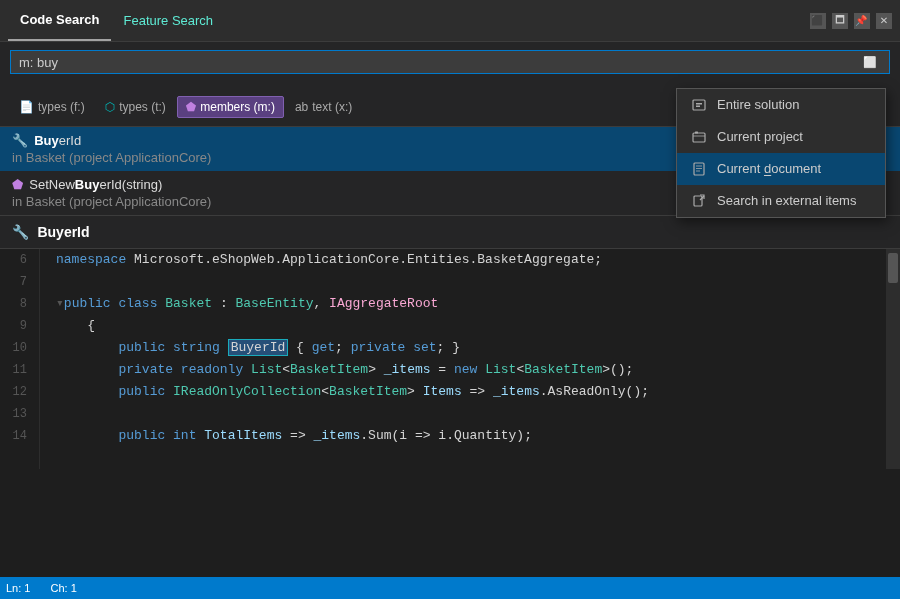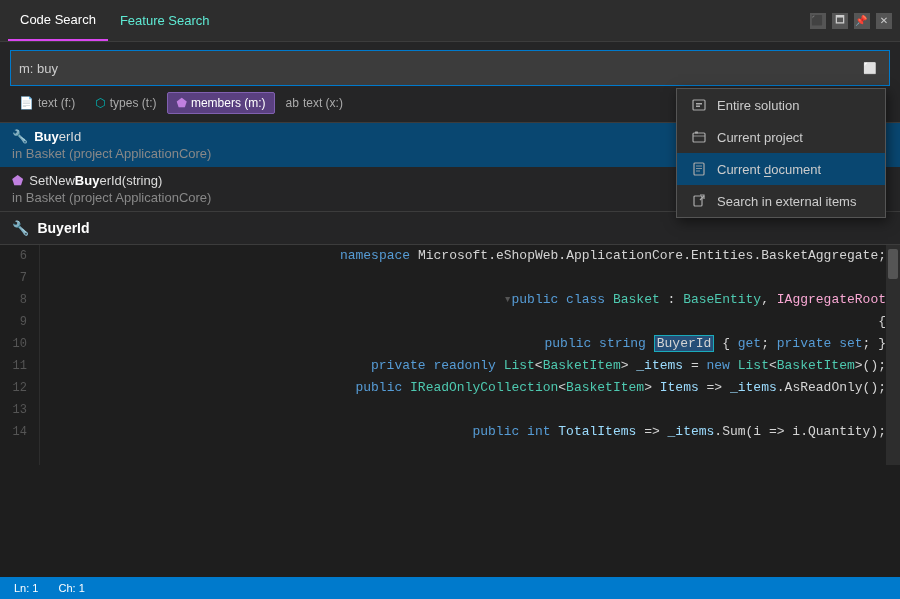--- a/index.html
+++ b/index.html
@@ -19,23 +19,23 @@
       height: 42px;
       display: flex;
       align-items: center;
       border-bottom: 1px solid #3c3c3c;
       padding: 0 8px;
       position: relative;
     }
     .title-tab {
       padding: 8px 12px;
       font-size: 13px;
-      font-weight: 400;
+      font-weight: 700;
       color: #fff;
-      border-bottom: 2px solid #d946ef;
+      border-bottom: 2px solid #a3a3a3;
       cursor: pointer;
       height: 100%;
       display: flex;
       align-items: center;
     }
     .title-tab.inactive {
       color: #5eead4;
       border-bottom: none;
       font-weight: 400;
     }
@@ -62,23 +62,23 @@
     .search-area {
       background: #252526;
       padding: 8px 10px;
       border-bottom: 1px solid #3c3c3c;
     }
     .search-input-row {
       display: flex;
       align-items: center;
       background: #3c3c3c;
       border: 1px solid #007acc;
-      height: 36px;
+      height: 24px;
       padding: 0 8px;
-      margin-bottom: 6px;
+      margin-bottom: 22px;
     }
     .search-input {
       background: transparent;
       border: none;
       outline: none;
       color: #ccc;
       font-size: 13px;
       flex: 1;
     }
     .search-dropdown-btn {
@@ -165,21 +165,20 @@
       top: 88px;
       right: 14px;
       background: #2d2d2d;
       border: 1px solid #555;
       min-width: 210px;
       z-index: 100;
       box-shadow: 2px 4px 12px rgba(0,0,0,0.5);
     }
     .dropdown-item {
       display: flex;
-      align-items: center;
       gap: 10px;
       padding: 8px 14px;
       font-size: 13px;
       color: #ccc;
       cursor: pointer;
     }
     .dropdown-item.active {
       background: #094771;
     }
     .dropdown-item .di-icon {
@@ -230,21 +229,20 @@
       border-right: 1px solid #2d2d2d;
     }
     .line-numbers div {
       line-height: 22px;
       font-size: 12px;
     }
     .code-lines {
       padding: 0 0 0 16px;
       flex: 1;
       overflow-x: hidden;
-      text-align: right;
     }
     .code-line {
       line-height: 22px;
       white-space: pre;
     }
     .kw { color: #569cd6; }
     .cls { color: #4ec9b0; }
     .iface { color: #f9a8d4; }
     .prop { color: #9cdcfe; }
     .highlight-box {
@@ -273,21 +271,21 @@
       top: 4px;
       left: 2px;
       border-radius: 2px;
     }
 
     .status-bar {
       background: #007acc;
       height: 22px;
       display: flex;
       align-items: center;
-      padding: 0 14px;
+      padding: 0 6px;
       font-size: 11px;
       color: #fff;
       position: absolute;
       bottom: 0;
       left: 0;
       right: 0;
       gap: 20px;
     }
 
     .layout {
@@ -320,21 +318,21 @@
 
   <div class="search-area">
     <div class="search-input-row">
       <input class="search-input" value="m: buy" style="">
       <button class="search-dropdown-btn">⬜</button>
     </div>
 
     <div class="filter-tabs">
       <div class="filter-tab">
         <span class="filter-tab-icon">📄</span>
-        <span>text (f:)</span>
+        <span>types (f:)</span>
       </div>
       <div class="filter-tab">
         <span class="filter-tab-icon" style="color:#00b4b4;">⬡</span>
         <span>types (t:)</span>
       </div>
       <div class="filter-tab active">
         <span class="filter-tab-icon" style="color:#c080e0;">⬟</span>
         <span>members (m:)</span>
       </div>
       <div class="filter-tab">

